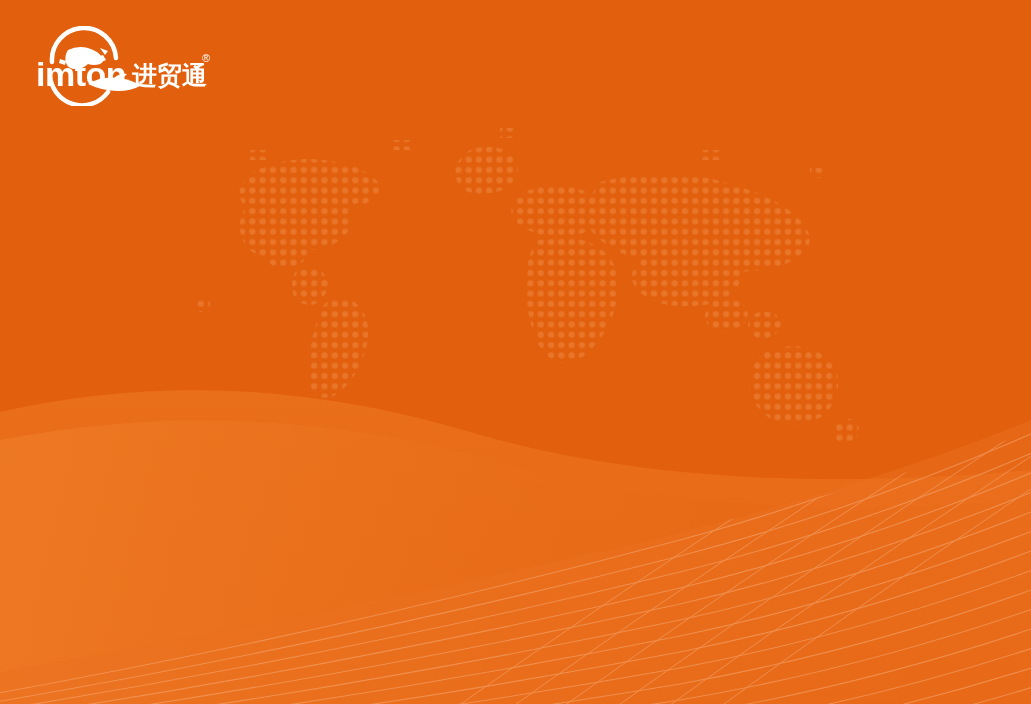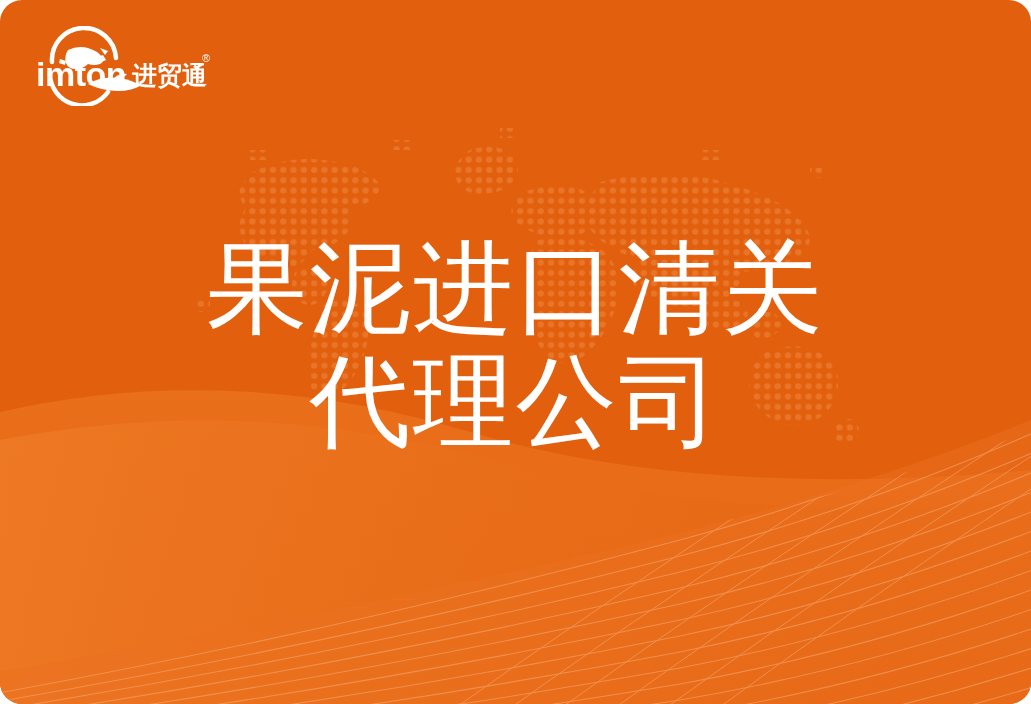--- a/index.html
+++ b/index.html
@@ -11,21 +11,20 @@
     font-family: "Liberation Sans", sans-serif;
   }
 
   .banner {
     position: relative;
     width: 1031px;
     height: 704px;
     overflow: hidden;
     background: #e2600d;
     isolation: isolate;
-    border-radius: 22px;
   }
 
   
   .dotmap {
     position: absolute;
     left: 0;
     top: 0;
     width: 1031px;
     height: 704px;
     pointer-events: none;
@@ -224,19 +223,15 @@
       <circle cx="92" cy="58" r="1.6" fill="#e2600d"></circle>
     </g>
 
     <text x="6" y="60" fill="#ffffff" font-family="'Liberation Sans', sans-serif" font-size="34" font-weight="bold" letter-spacing="-0.5">imton</text>
 
     <text x="102" y="58" fill="#ffffff" font-family="'DejaVu Sans', sans-serif" font-size="25" font-weight="bold" letter-spacing="0">进贸通</text>
 
     <text x="172" y="36" fill="#ffffff" font-family="'Liberation Sans', sans-serif" font-size="11">®</text>
   </svg>
 
-  <div class="headline">
-    <span class="line">果泥进口清关</span>
-    <span class="line">代理公司</span>
-  </div>
 
 
 </div>
 
 </body></html>

